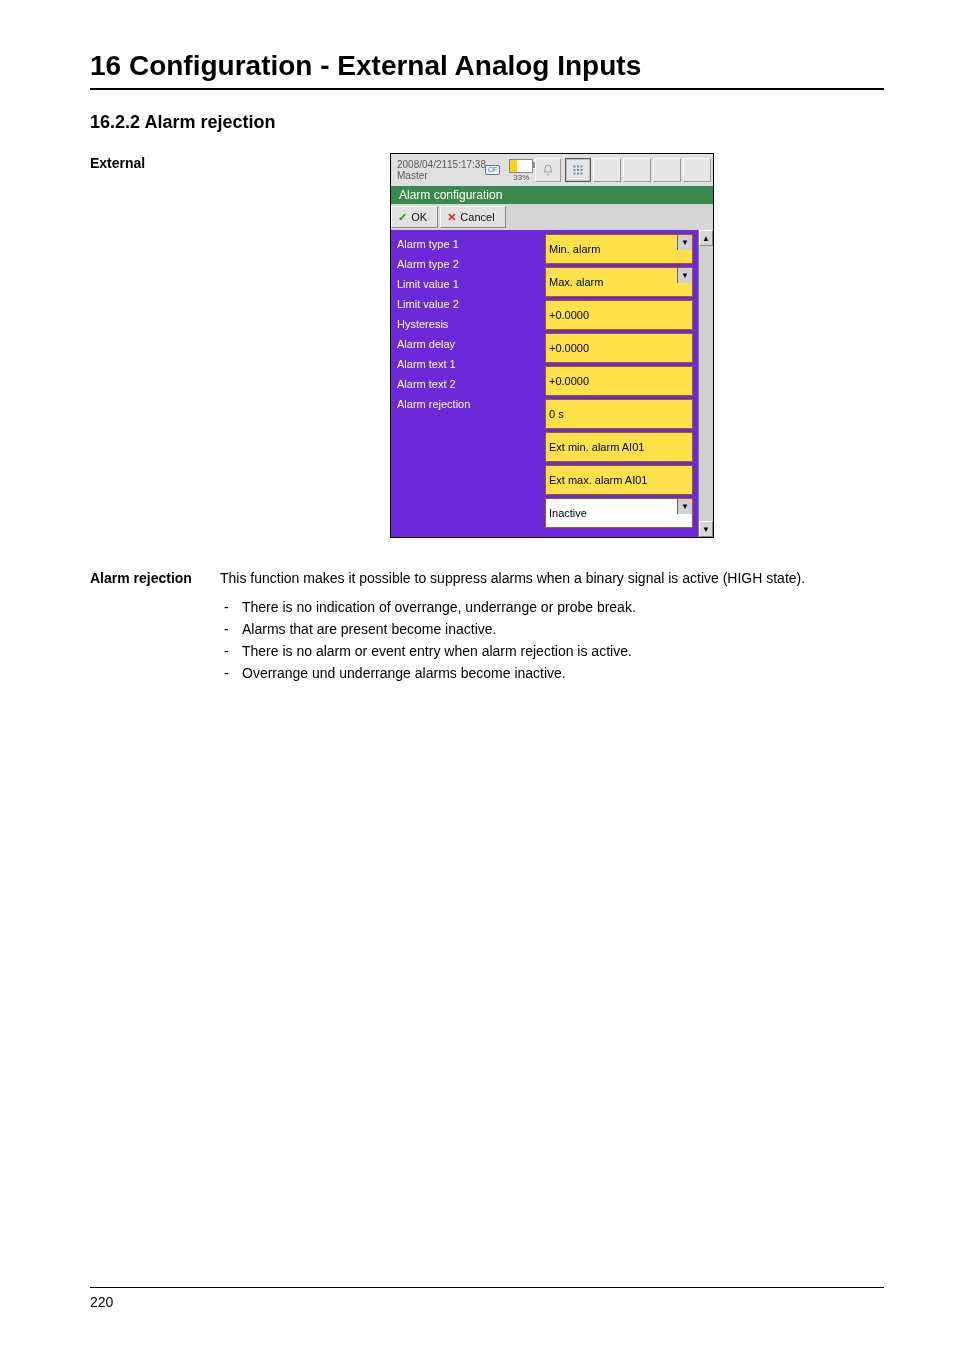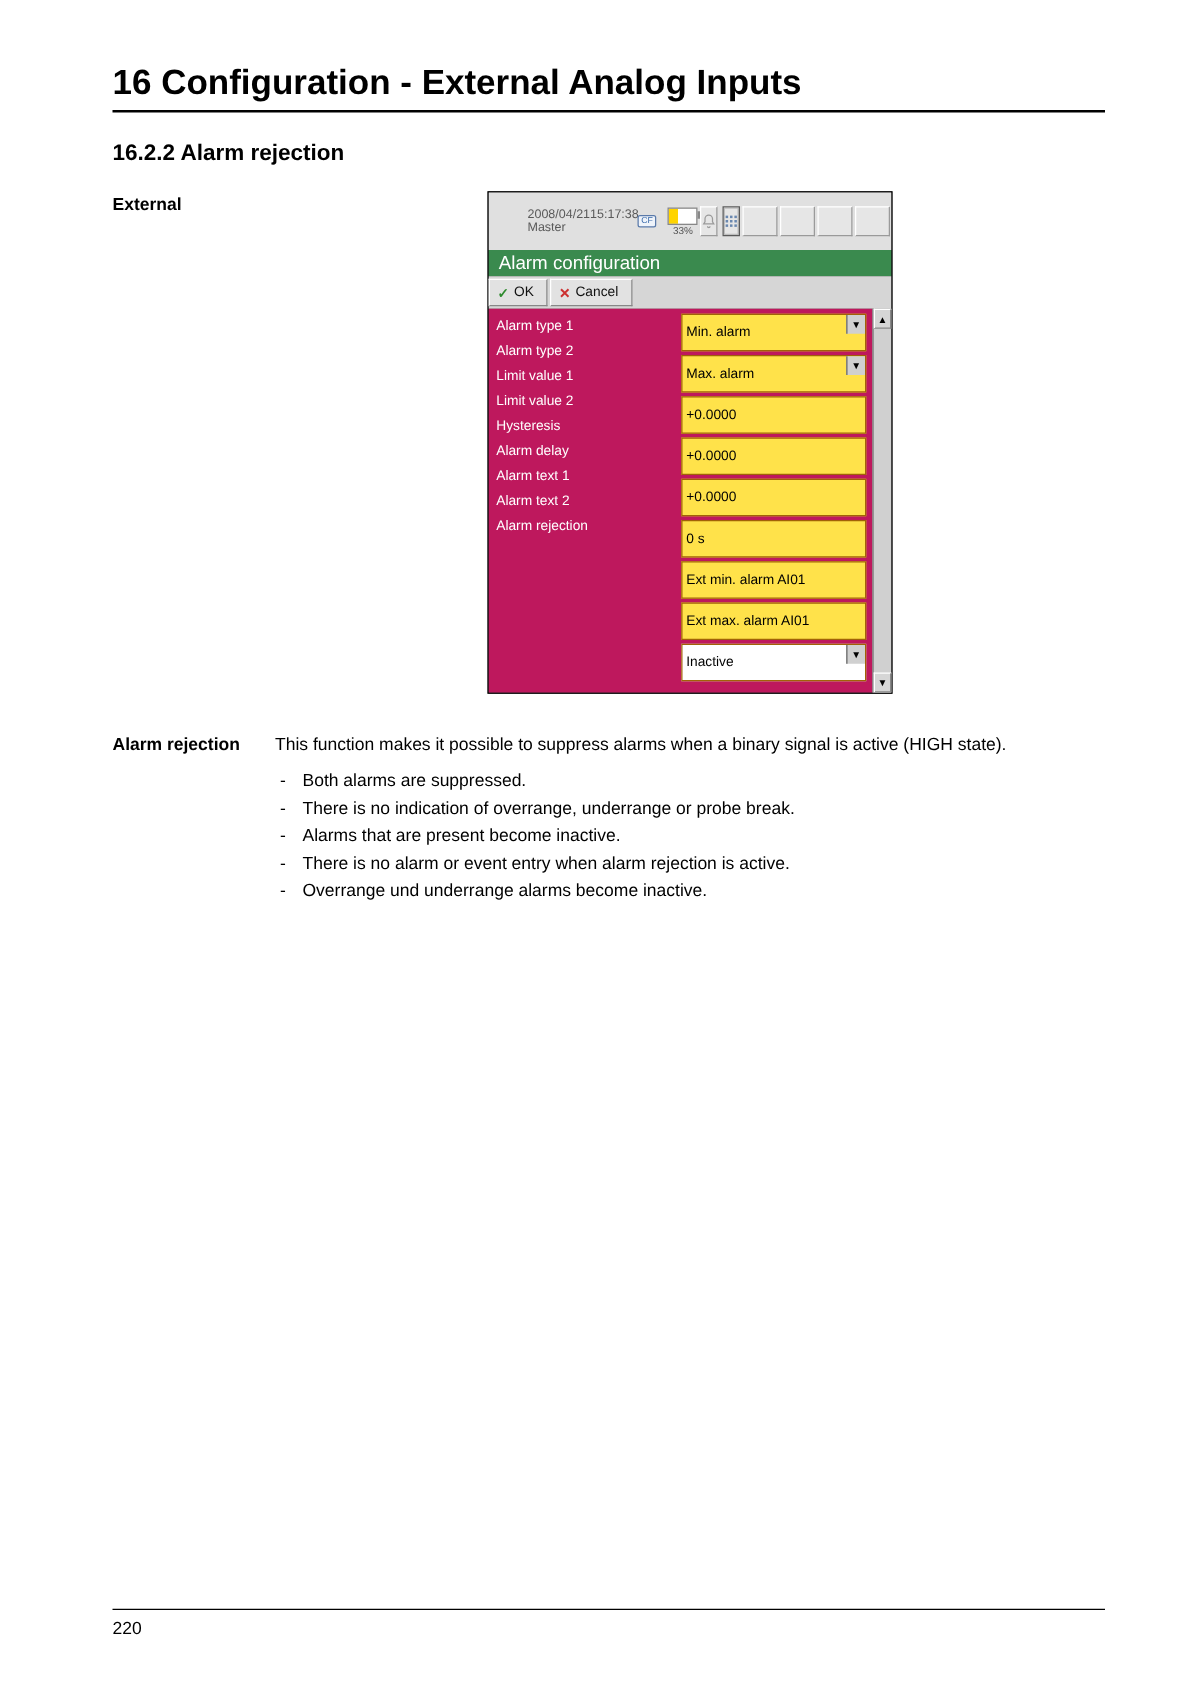--- a/index.html
+++ b/index.html
@@ -57,22 +57,21 @@
     width: 322px;
     border: 1px solid #000;
     background: #4a4a4a;
     font-family: Tahoma, Arial, sans-serif;
     font-size: 11px;
   }
   .sys-header {
     display: flex;
     align-items: center;
     background: #e0e0e0;
-    height: 46px;
-    padding-left: 25px;
+    height: 32px;
   }
   .sys-dateblock {
     display: flex;
     flex-direction: column;
     justify-content: center;
     padding: 0 6px;
     color: #5a5a5a;
     font-size: 10px;
     line-height: 1.1;
     width: 82px;
@@ -121,21 +120,21 @@
   .sys-spacer-btn {
     width: 26px; height: 22px;
     background: #e6e6e6;
     border: 1px solid #9a9a9a;
     border-top-color: #fff;
     border-left-color: #fff;
   }
   .titlebar {
     background: #3a8a4e;
     color: #fff;
-    font-size: 15px;
+    font-size: 12px;
     padding: 2px 8px;
   }
   .toolbar {
     background: #d6d6d6;
     display: flex;
     gap: 2px;
     padding: 2px 0px;
   }
   .tool-btn {
     height: 20px;
@@ -145,21 +144,21 @@
     border-top-color: #fff;
     border-left-color: #fff;
     display: flex; align-items: center; gap: 4px;
     font-size: 11px;
     color: #111;
   }
   .check-mark { color: #2e8b2e; font-weight: bold; }
   .x-mark { color: #cc3030; font-weight: bold; }
   .form-area {
     display: flex;
-    background: #be185d;
+    background: #6d28d9;
     padding: 4px 2px 6px 6px;
   }
   .form-labels {
     width: 148px;
     display: flex;
     flex-direction: column;
     color: #fff;
     font-size: 11px;
   }
   .form-values {
@@ -368,21 +367,20 @@
 
       </div>
     </div>
   </div>
 
   <div class="row">
     <div class="label-col">Alarm rejection</div>
     <div class="content-col">
       <div class="body-text">This function makes it possible to suppress alarms when a binary signal is active (HIGH state).</div>
       <ul class="dash-list">
-        <li>Both alarms are suppressed.</li>
         <li>There is no indication of overrange, underrange or probe break.</li>
         <li>Alarms that are present become inactive.</li>
         <li>There is no alarm or event entry when alarm rejection is active.</li>
         <li>Overrange und underrange alarms become inactive.</li>
       </ul>
     </div>
   </div>
 
   <div class="footer">
     <hr class="hr-thin">

